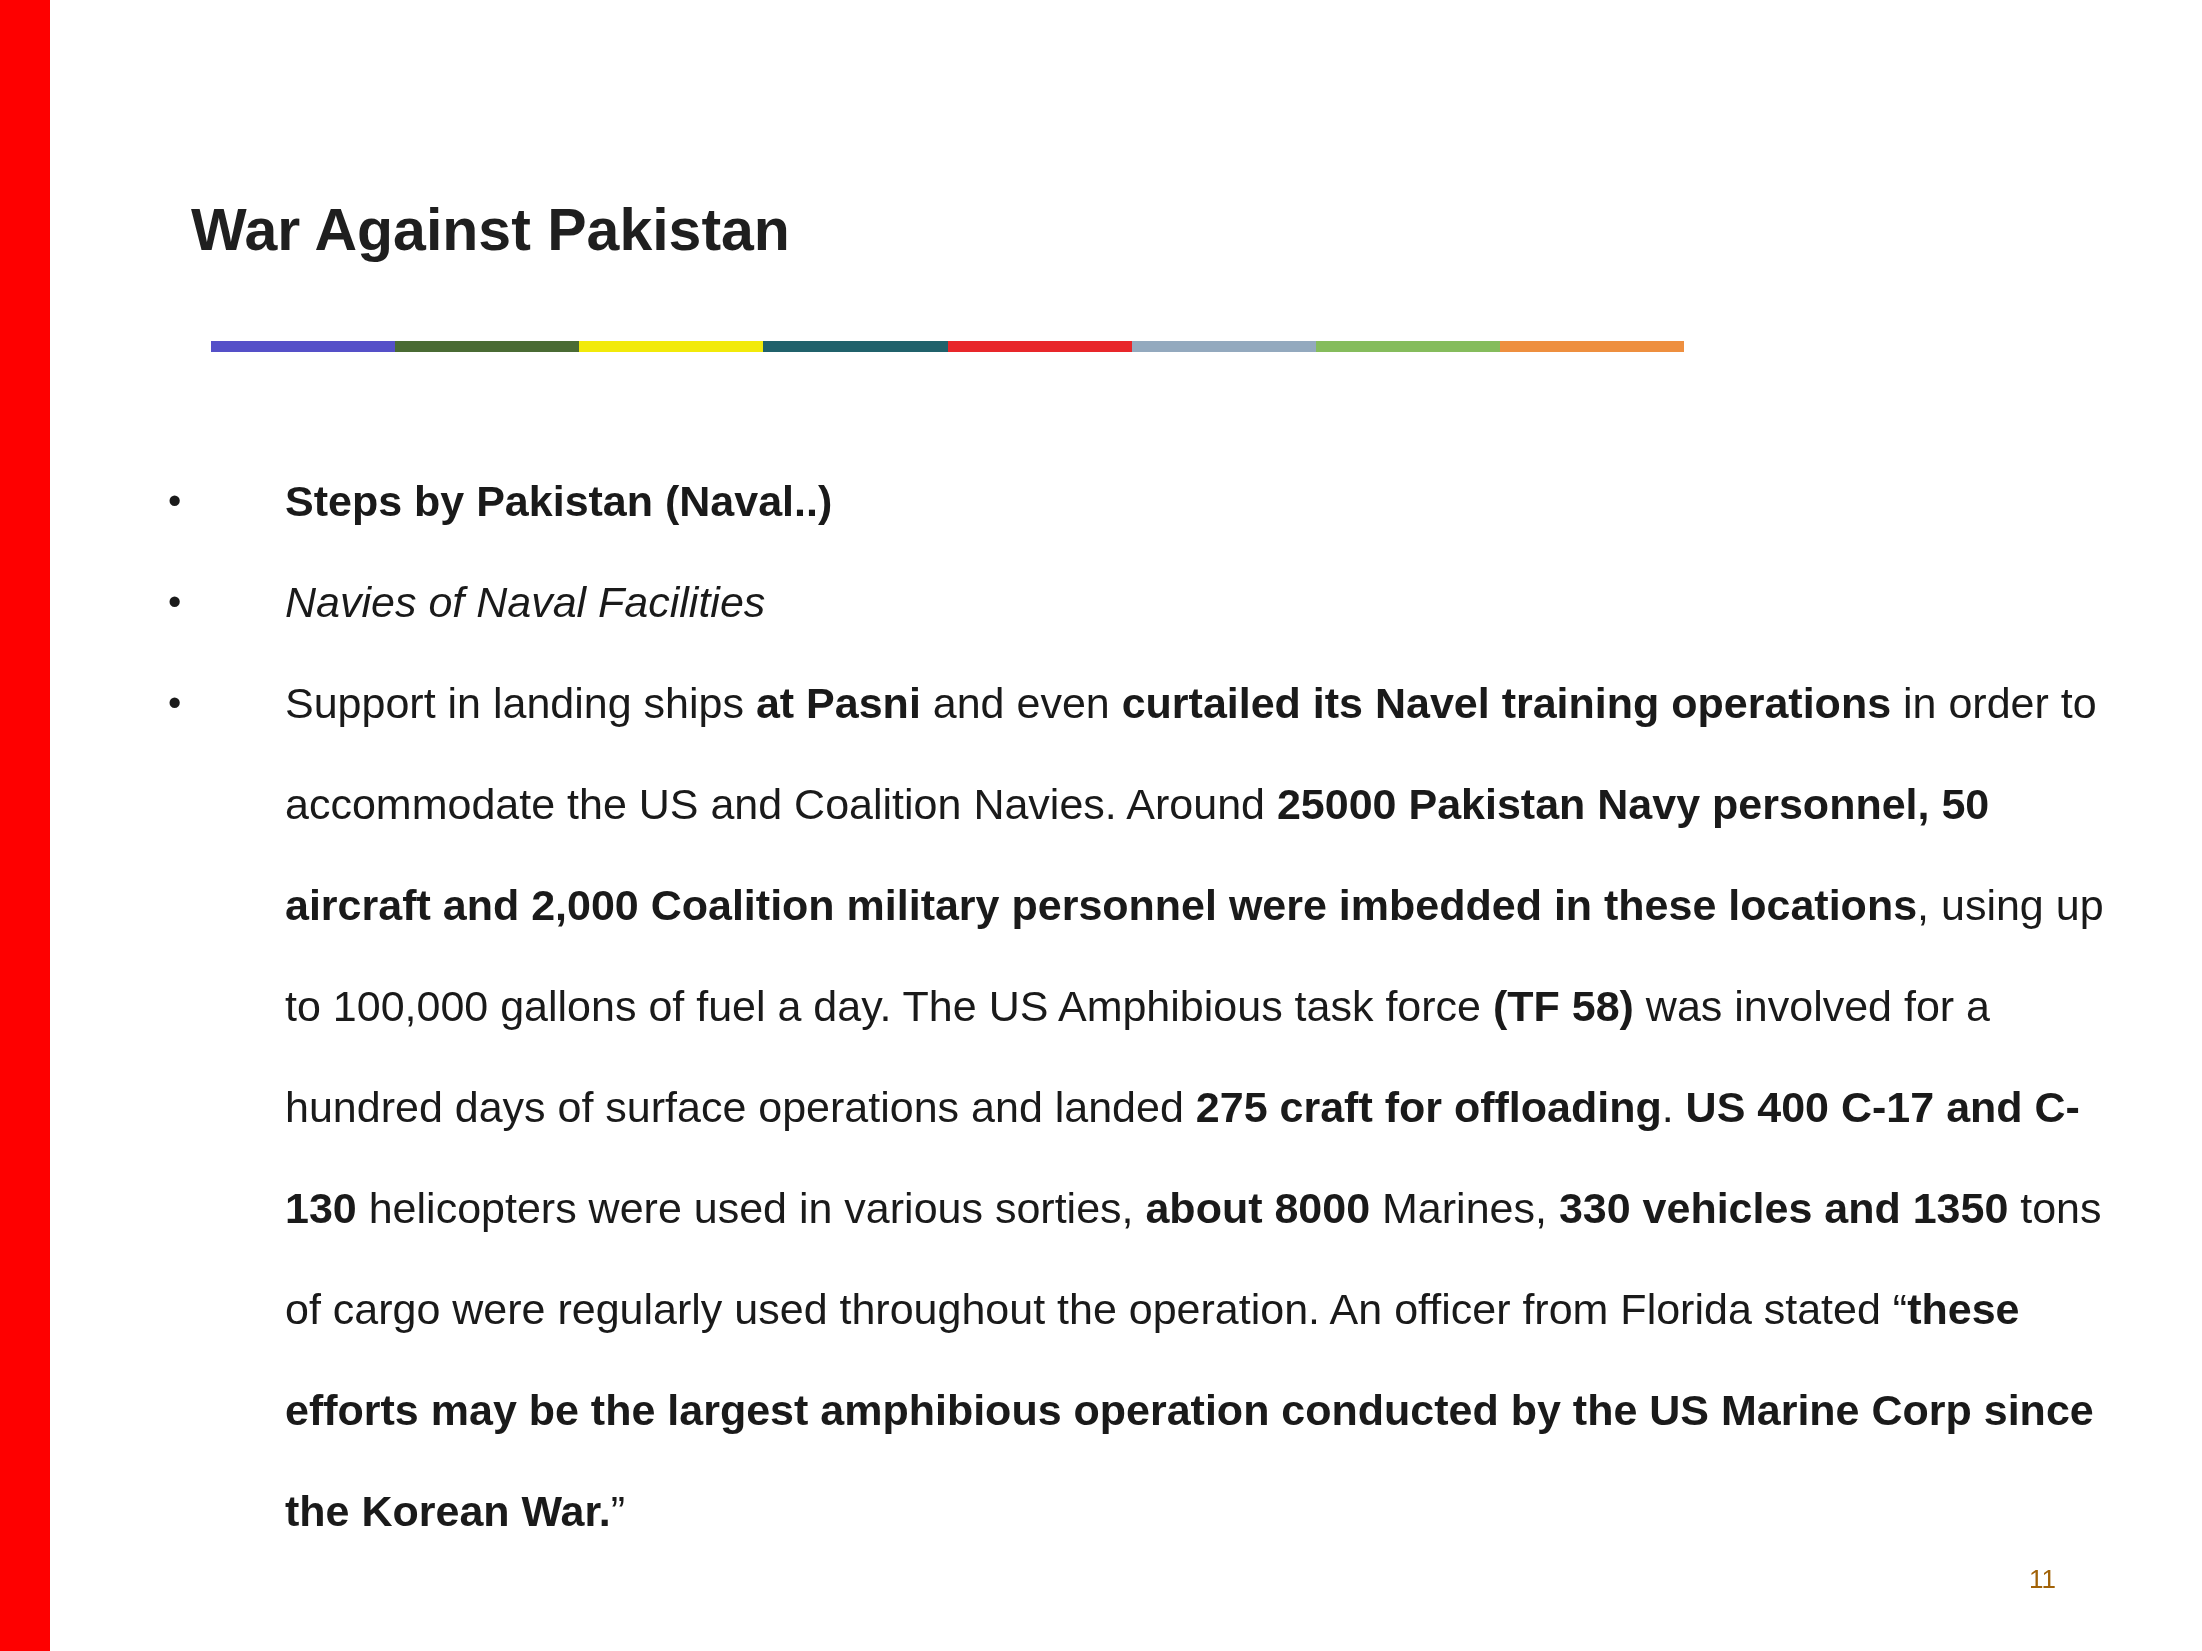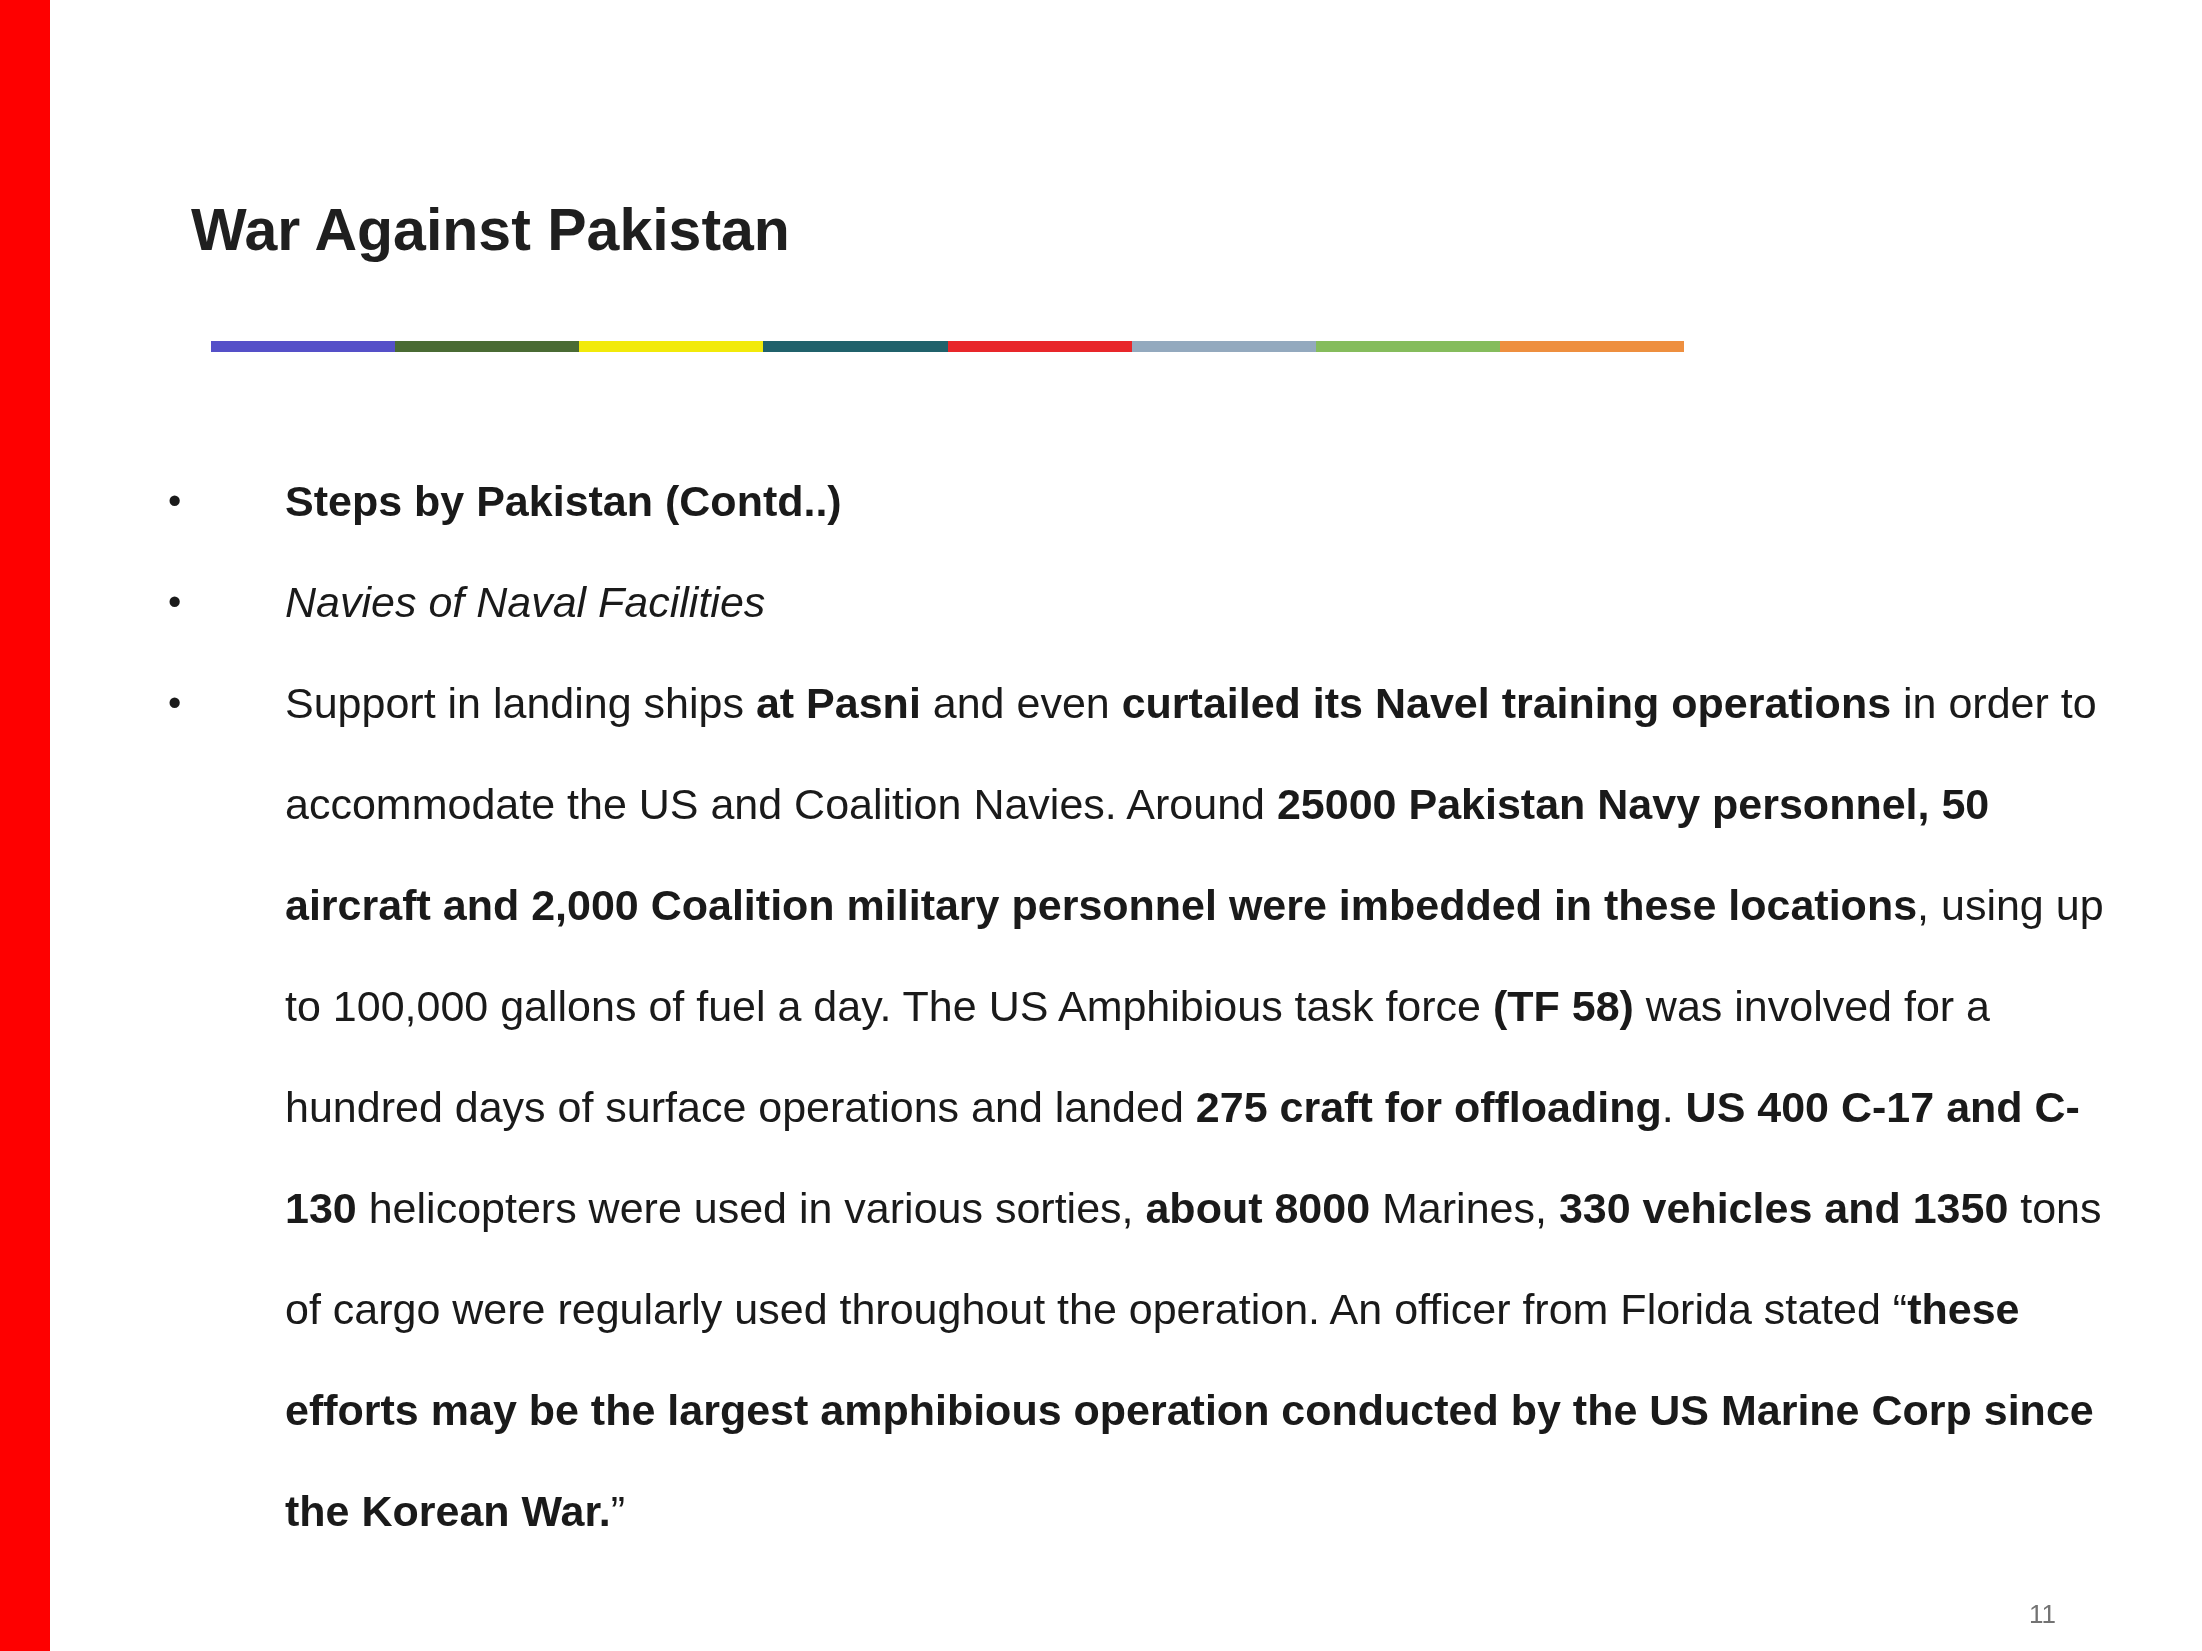--- a/index.html
+++ b/index.html
@@ -53,23 +53,23 @@
     color: #1a1a1a;
   }
   .bullet .text { flex: 1 1 auto; }
   .bullet.bold .text { font-weight: 700; }
   .bullet.italic .text { font-style: italic; }
   .text .b { font-weight: 700; }
   .text .i { font-style: italic; }
   .page-number {
     position: absolute;
     left: 2029px;
-    top: 1599px;
+    top: 1564px;
     font-size: 26px;
-    color: #737373;
+    color: #a16207;
   }
 </style>
 </head>
 <body>
 
 <div class="left-strip"></div>
 
 <div class="title">War Against Pakistan</div>
 
 <div class="divider" id="divider">
@@ -79,21 +79,21 @@
     <div class="seg" style="background: rgb(32, 97, 107);"></div>
     <div class="seg" style="background: rgb(232, 38, 42);"></div>
     <div class="seg" style="background: rgb(147, 169, 190);"></div>
     <div class="seg" style="background: rgb(133, 188, 92);"></div>
     <div class="seg" style="background: rgb(238, 143, 63);"></div>
   </div>
 
 <div class="bullets" id="bullets">
     <div class="bullet bold">
       <span class="marker">•</span>
-      <div class="text"><span class="b">Steps by Pakistan (Contd..)</span></div>
+      <div class="text"><span class="b">Steps by Pakistan (Naval..)</span></div>
     </div>
     <div class="bullet italic">
       <span class="marker">•</span>
       <div class="text"><span class="i">Navies of Naval Facilities</span></div>
     </div>
     <div class="bullet paragraph">
       <span class="marker">•</span>
       <div class="text"><span>Support in landing ships </span><span class="b">at Pasni</span><span> and even </span><span class="b">curtailed its Navel training operations</span><span> in order to accommodate the US and Coalition Navies. Around </span><span class="b">25000 Pakistan Navy personnel, 50 aircraft and 2,000 Coalition military personnel were imbedded in these locations</span><span>, using up to 100,000 gallons of fuel a day. The US Amphibious task force </span><span class="b">(TF 58)</span><span> was involved for a hundred days of surface operations and landed </span><span class="b">275 craft for offloading</span><span>. </span><span class="b">US 400 C-17 and C-130</span><span> helicopters were used in various sorties, </span><span class="b">about 8000</span><span> Marines, </span><span class="b">330 vehicles and 1350</span><span> tons of cargo were regularly used throughout the operation. An officer from Florida stated “</span><span class="b">these efforts may be the largest amphibious operation conducted by the US Marine Corp since the Korean War.</span><span>”</span></div>
     </div>
   </div>

